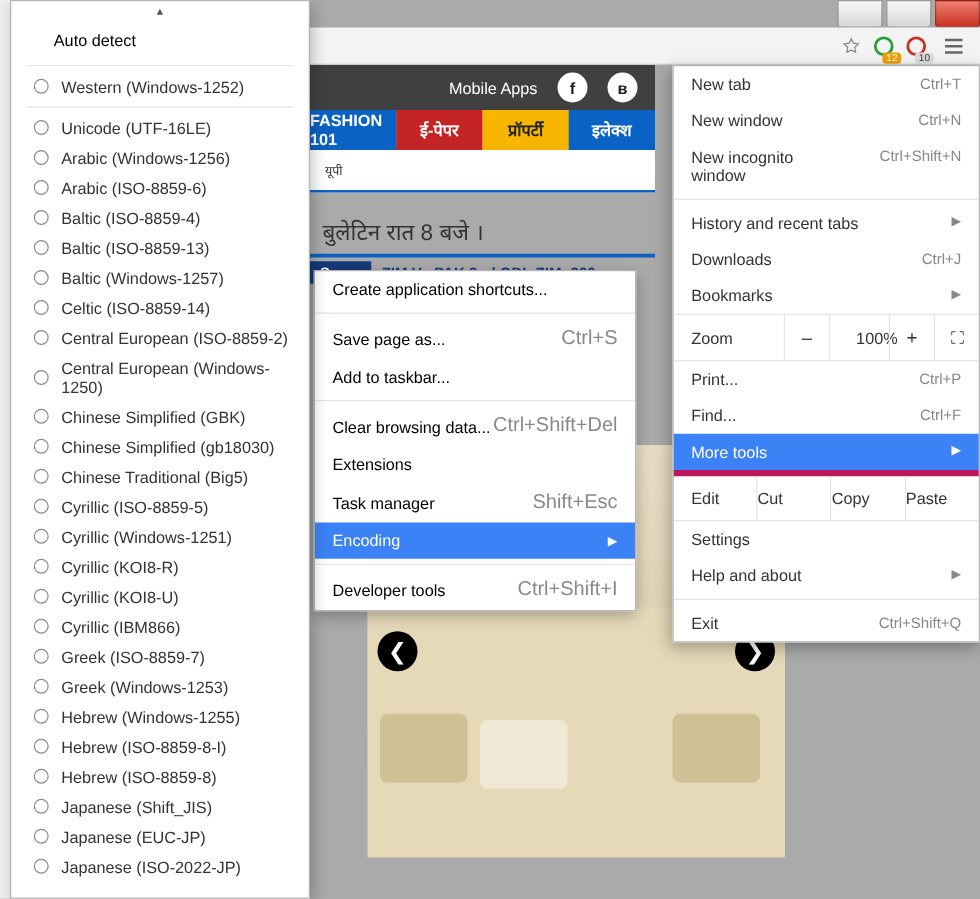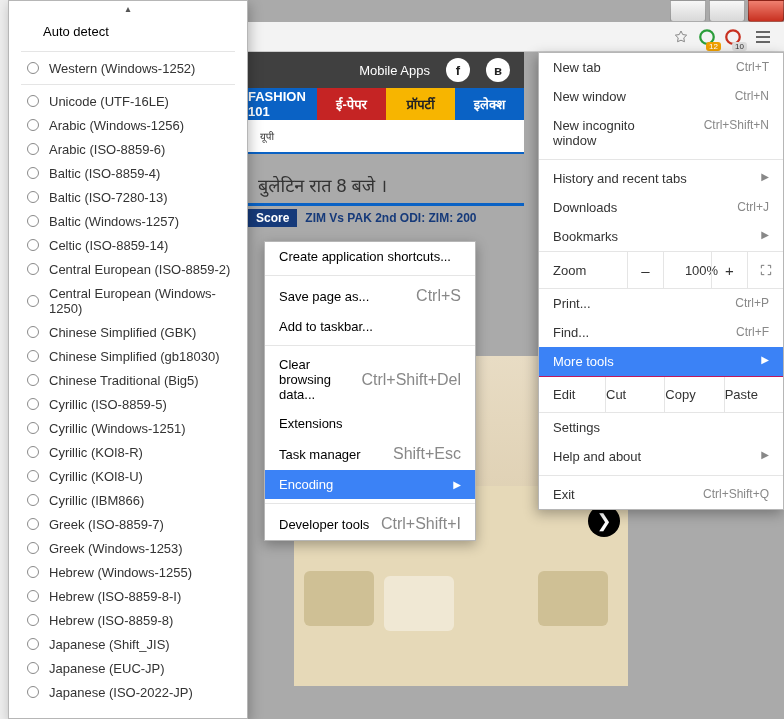--- a/index.html
+++ b/index.html
@@ -39,26 +39,26 @@
   .main-menu .item { display:flex; align-items:flex-start; justify-content:space-between; padding:7px 14px; cursor:pointer;gap:36px;}
   .main-menu .item.sel { background:#3b82f6; color:#fff;}
   .main-menu .short { color:#888; font-size:12px;}
   .main-menu .sep { height:1px; background:#e5e5e5; margin:4px 0;}
   .main-menu .arrow-r { font-size:10px; color:#888;}
   .main-menu .item.sel .arrow-r{color:#fff;}
   .zoom-row { display:flex; align-items:center; border-top:1px solid #e5e5e5; border-bottom:1px solid #e5e5e5;}
   .zoom-row .lab { flex:1; padding:10px 14px;}
   .zoom-row .btn { width:36px; height:36px; border-left:1px solid #e5e5e5; display:flex; align-items:center; justify-content:center; font-size:15px; cursor:pointer;}
   .zoom-row .pct { width:48px; height:36px; border-left:1px solid #e5e5e5; display:flex; align-items:center; justify-content:center;padding-left:28px;}
-  .edit-row { display:flex; border-top:1px solid #be185d; border-bottom:1px solid #e5e5e5;}
+  .edit-row { display:flex; border-top:5px solid #be185d; border-bottom:1px solid #e5e5e5;}
   .edit-row .c { flex:1; text-align:left; padding:10px 0; border-left:1px solid #e5e5e5; cursor:pointer;}
   .edit-row .c:first-child{border-left:none; text-align:left; padding-left:14px; flex:0 0 66px;}
 
   
-  .sub-menu { position:absolute; top:216px; left:264px; width:212px; background:#fff; border:1px solid #b6b6b6; box-shadow:0 4px 12px rgba(0,0,0,.3); font-size:13px;margin-top:25px;}
+  .sub-menu { position:absolute; top:216px; left:251px; width:258px; background:#fff; border:1px solid #b6b6b6; box-shadow:0 4px 12px rgba(0,0,0,.3); font-size:13px;}
   .sub-menu .item { display:flex; justify-content:space-between; align-items:center; padding:7px 14px; cursor:pointer;}
   .sub-menu .item.sel { background:#3b82f6; color:#fff;}
   .sub-menu .short { color:#888; font-size:16px;}
   .sub-menu .sep { height:1px; background:#e5e5e5; margin:4px 0;}
   .sub-menu .item.sel .arrow-r{color:#fff;}
   .arrow-r{font-size:10px;color:#888;}
 
   
   .enc-panel { position:absolute; top:0; left:8px; width:240px; bottom:0; background:#fff; border:1px solid #b6b6b6; box-shadow:2px 4px 12px rgba(0,0,0,.25); overflow:hidden; padding-bottom:6px;}
   .enc-panel .top-arrow { text-align:center; font-size:10px; color:#555; padding:2px 0;}
@@ -268,21 +268,21 @@
       <div class="item">
         <span class="radio"></span>
         <span>Arabic (ISO-8859-6)</span>
       </div>
       <div class="item">
         <span class="radio"></span>
         <span>Baltic (ISO-8859-4)</span>
       </div>
       <div class="item">
         <span class="radio"></span>
-        <span>Baltic (ISO-7280-13)</span>
+        <span>Baltic (ISO-8859-13)</span>
       </div>
       <div class="item">
         <span class="radio"></span>
         <span>Baltic (Windows-1257)</span>
       </div>
       <div class="item">
         <span class="radio"></span>
         <span>Celtic (ISO-8859-14)</span>
       </div>
       <div class="item">

